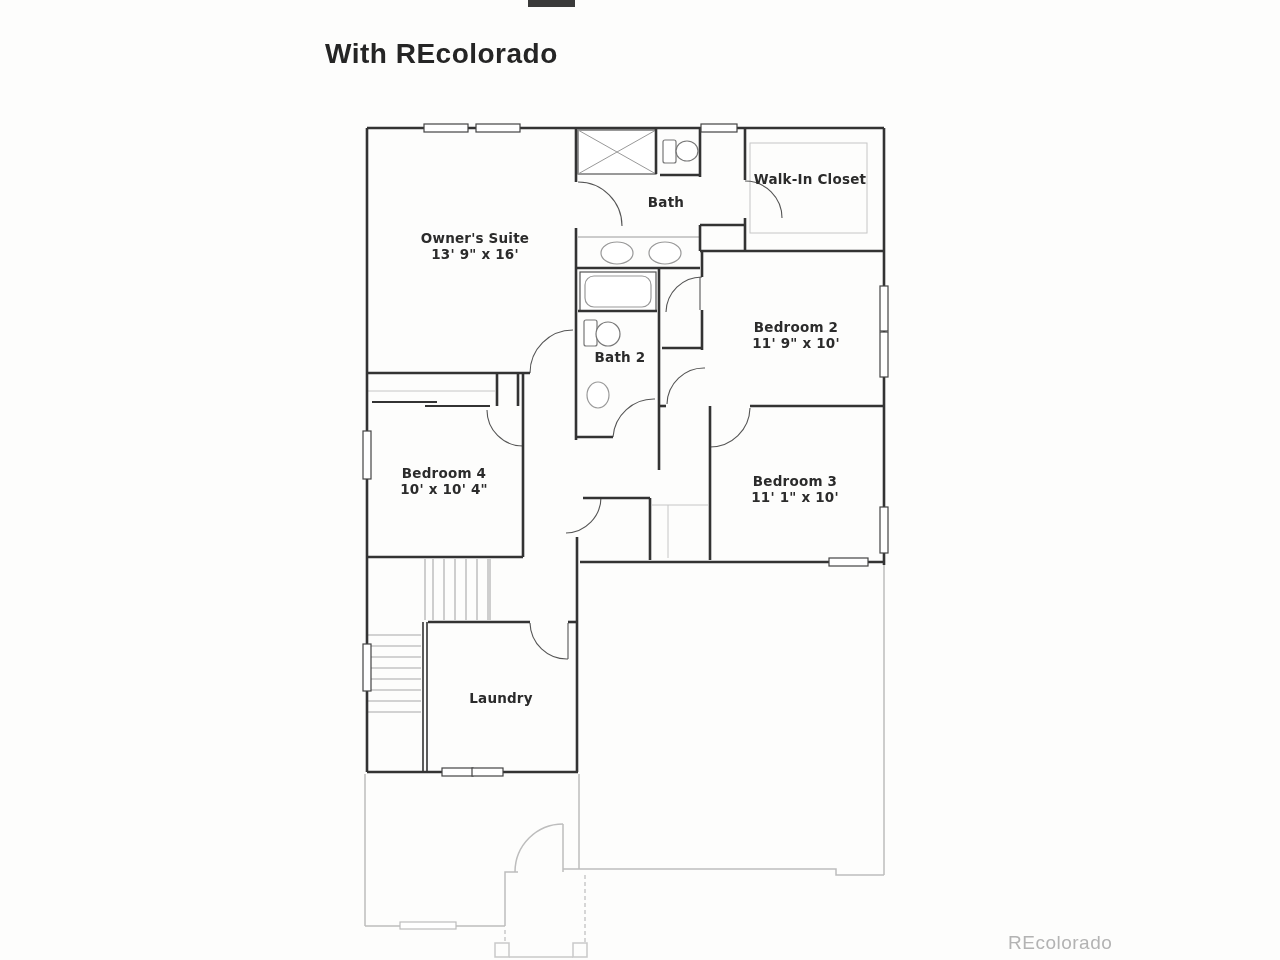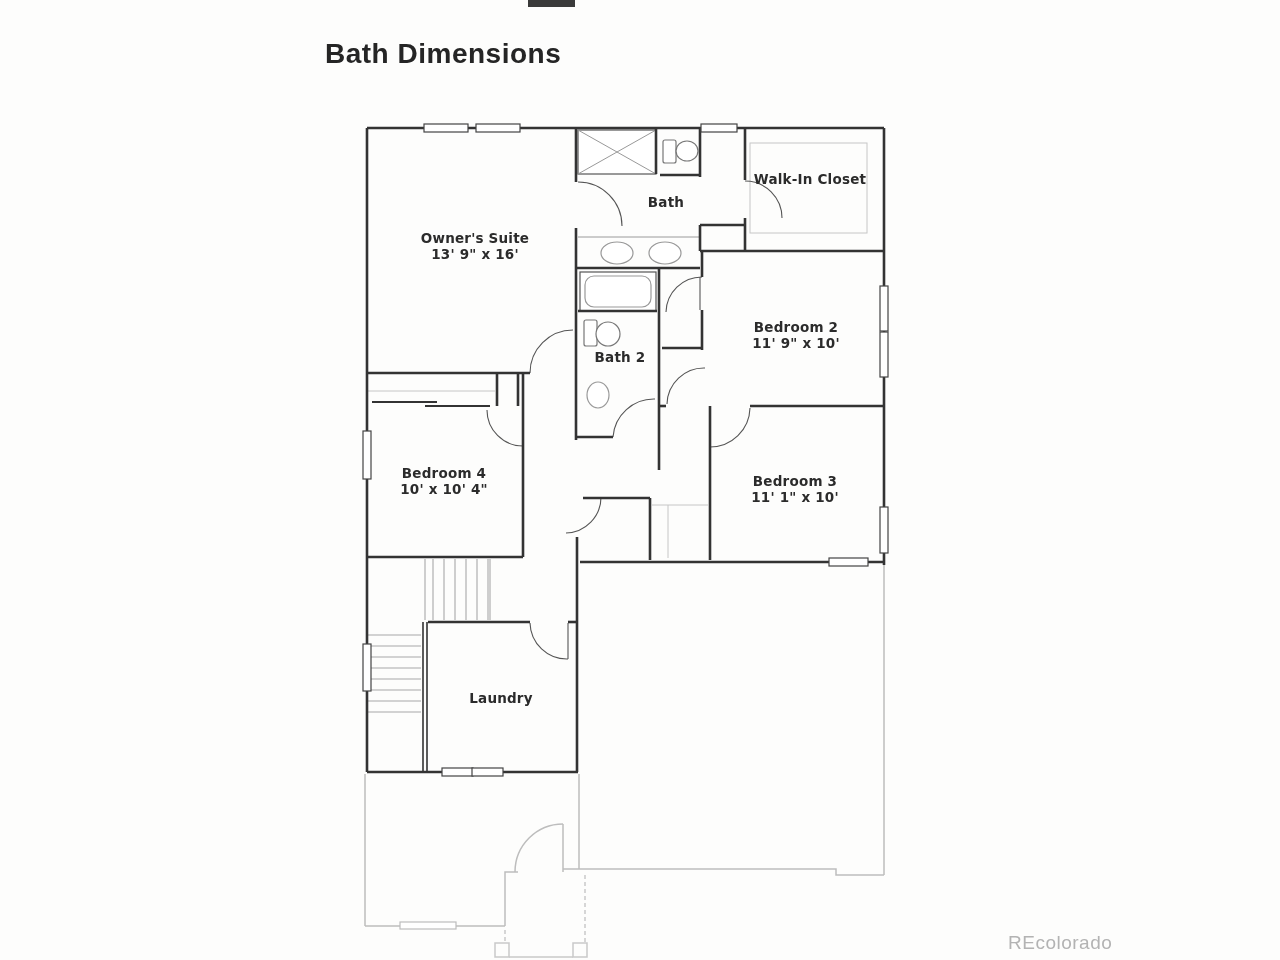--- a/index.html
+++ b/index.html
@@ -14,21 +14,21 @@
   svg.plan text{font-family:"DejaVu Sans", sans-serif;font-size:13.5px;font-weight:600;
                 fill:#2b2b2b;letter-spacing:0.2px;}
 </style>
 </head>
 <body>
 
 <div class="stage">
 
   <div class="top-artifact"></div>
 
-  <div class="page-title">Bath Dimensions</div>
+  <div class="page-title">With REcolorado</div>
 
   <svg class="plan" width="1280" height="960" viewBox="0 0 1280 960">
 
     <g stroke="#bdbdbd" stroke-width="1.5" fill="none">
       <path d="M365,774 L365,926"></path>
       <path d="M365,926 L505,926"></path>
       <path d="M505,926 L505,872 L518,872"></path>
       <path d="M563,869 L836,869 L836,875 L884,875"></path>
       <path d="M884,565 L884,875"></path>
       <path d="M579,774 L579,869"></path>

